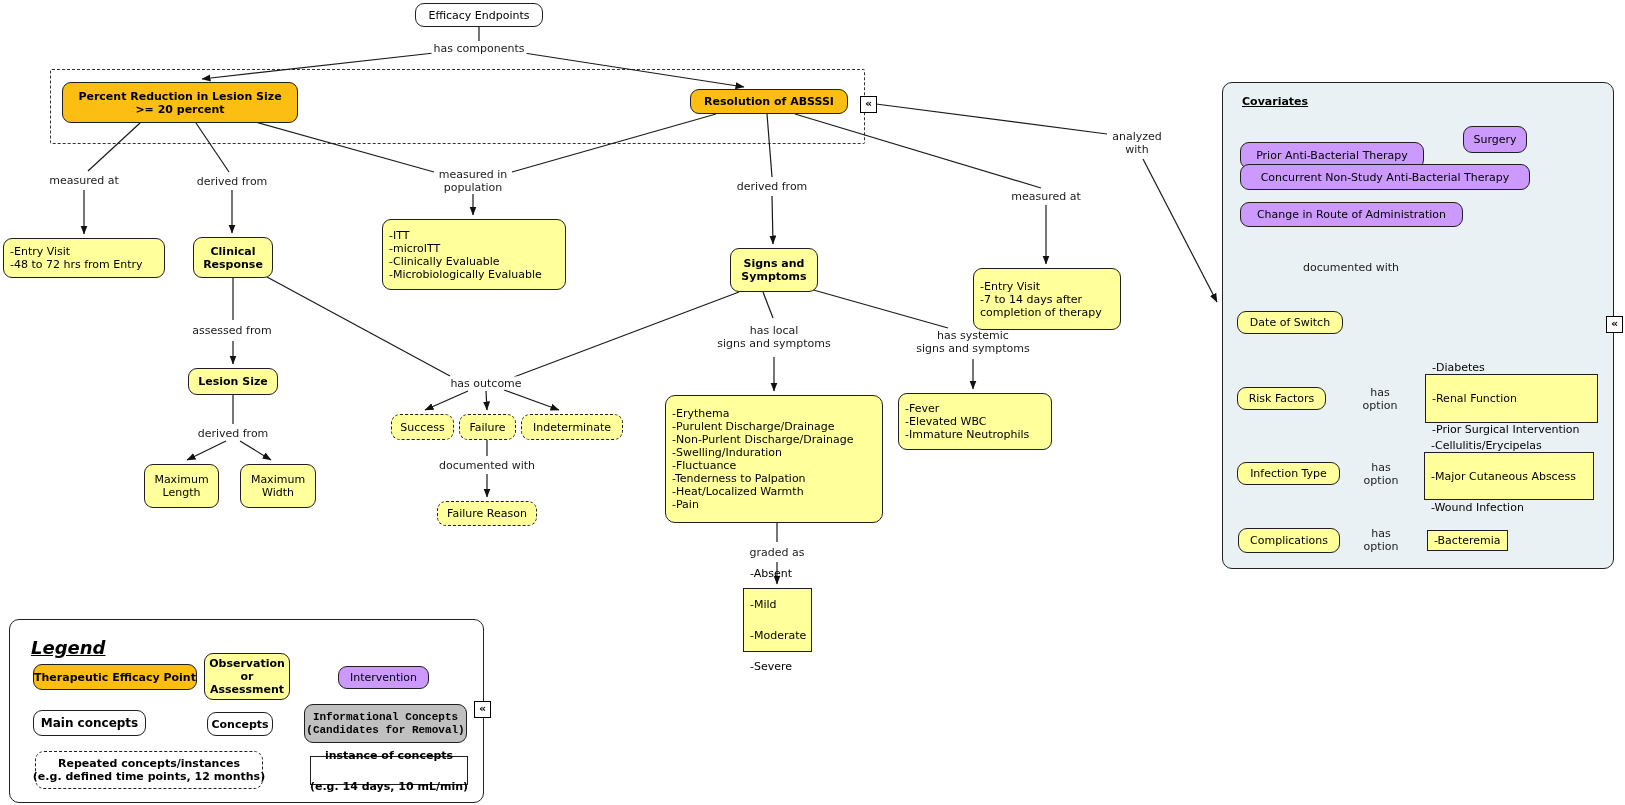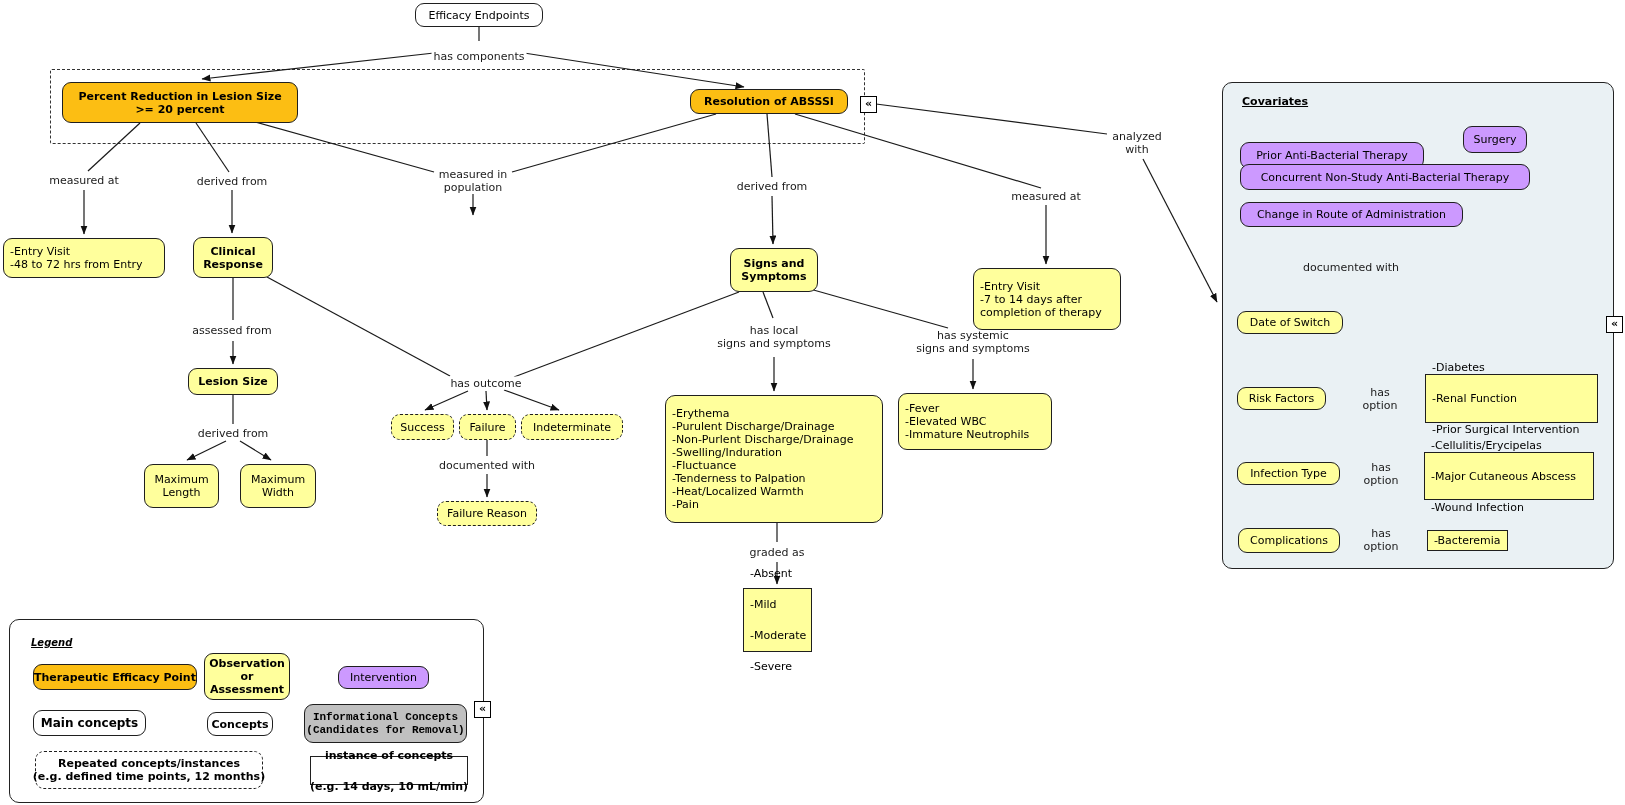--- a/index.html
+++ b/index.html
@@ -28,21 +28,21 @@
   .collapse{position:absolute;width:15px;height:15px;border:1px solid #000;background:#fff;
             font-weight:bold;font-size:11px;line-height:14px;text-align:center;z-index:4;}
   #group-rect{position:absolute;left:50px;top:69px;width:813px;height:73px;
               border:1px dashed #333;border-radius:2px;z-index:0;}
   #cov-panel{position:absolute;left:1222px;top:82px;width:390px;height:485px;background:var(--panelbg);
              border:1px solid #222;border-radius:10px;z-index:1;}
   #cov-title{position:absolute;left:1242px;top:95px;font-weight:bold;text-decoration:underline;z-index:3;}
   #legend-box{position:absolute;left:9px;top:619px;width:473px;height:182px;background:#fff;
               border:1.5px solid #222;border-radius:10px;z-index:1;}
   #legend-title{position:absolute;left:31px;top:637px;font-weight:bold;font-style:italic;
-                text-decoration:underline;font-size:10px;z-index:3;}
+                text-decoration:underline;font-size:18px;z-index:3;}
   .ln{white-space:nowrap;}
 </style>
 </head>
 <body>
 
 <div id="stage">
 
   <svg class="wires" width="1625" height="805">
     <defs>
       <marker id="arr" markerWidth="10" markerHeight="8" refX="8.5" refY="3.5" orient="auto" markerUnits="userSpaceOnUse">
@@ -109,20 +109,26 @@
   <div class="collapse" style="left:860px;top:96px;">«</div>
 
   <div class="node round yellow left-text" style="left:3px;top:238px;width:162px;height:40px;">
       <div class="ln">-Entry Visit</div>
       <div class="ln">-48 to 72 hrs from Entry</div>
     </div>
   <div class="node round yellow bold" style="left:193px;top:237px;width:80px;height:41px;">
       <div class="ln">Clinical</div>
       <div class="ln">Response</div>
     </div>
+  <div class="node round yellow left-text" style="left:382px;top:219px;width:184px;height:71px;">
+      <div class="ln">-ITT</div>
+      <div class="ln">-microITT</div>
+      <div class="ln">-Clinically Evaluable</div>
+      <div class="ln">-Microbiologically Evaluable</div>
+    </div>
   <div class="node round yellow bold" style="left:730px;top:248px;width:88px;height:44px;">
       <div class="ln">Signs and</div>
       <div class="ln">Symptoms</div>
     </div>
   <div class="node round yellow left-text" style="left:973px;top:268px;width:148px;height:62px;">
       <div class="ln">-Entry Visit</div>
       <div class="ln">-7 to 14 days after</div>
       <div class="ln">completion of therapy</div>
     </div>
 
@@ -156,21 +162,21 @@
       <div class="ln">-Elevated WBC</div>
       <div class="ln">-Immature Neutrophils</div>
     </div>
   <div class="node square yellow left-text" style="left:743px;top:588px;width:69px;height:64px;">
       <div class="ln">-Absent</div>
       <div class="ln">-Mild</div>
       <div class="ln">-Moderate</div>
       <div class="ln">-Severe</div>
     </div>
 
-  <div class="label" style="left:479px;top:56px;">has components</div>
+  <div class="label" style="left:479px;top:48px;">has components</div>
   <div class="label" style="left:84px;top:180px;">measured at</div>
   <div class="label" style="left:232px;top:181px;">derived from</div>
   <div class="label" style="left:473px;top:181px;">
       <div class="ln">measured in</div>
       <div class="ln">population</div>
     </div>
   <div class="label" style="left:772px;top:186px;">derived from</div>
   <div class="label" style="left:1046px;top:196px;">measured at</div>
   <div class="label" style="left:1137px;top:143px;">
       <div class="ln">analyzed</div>

